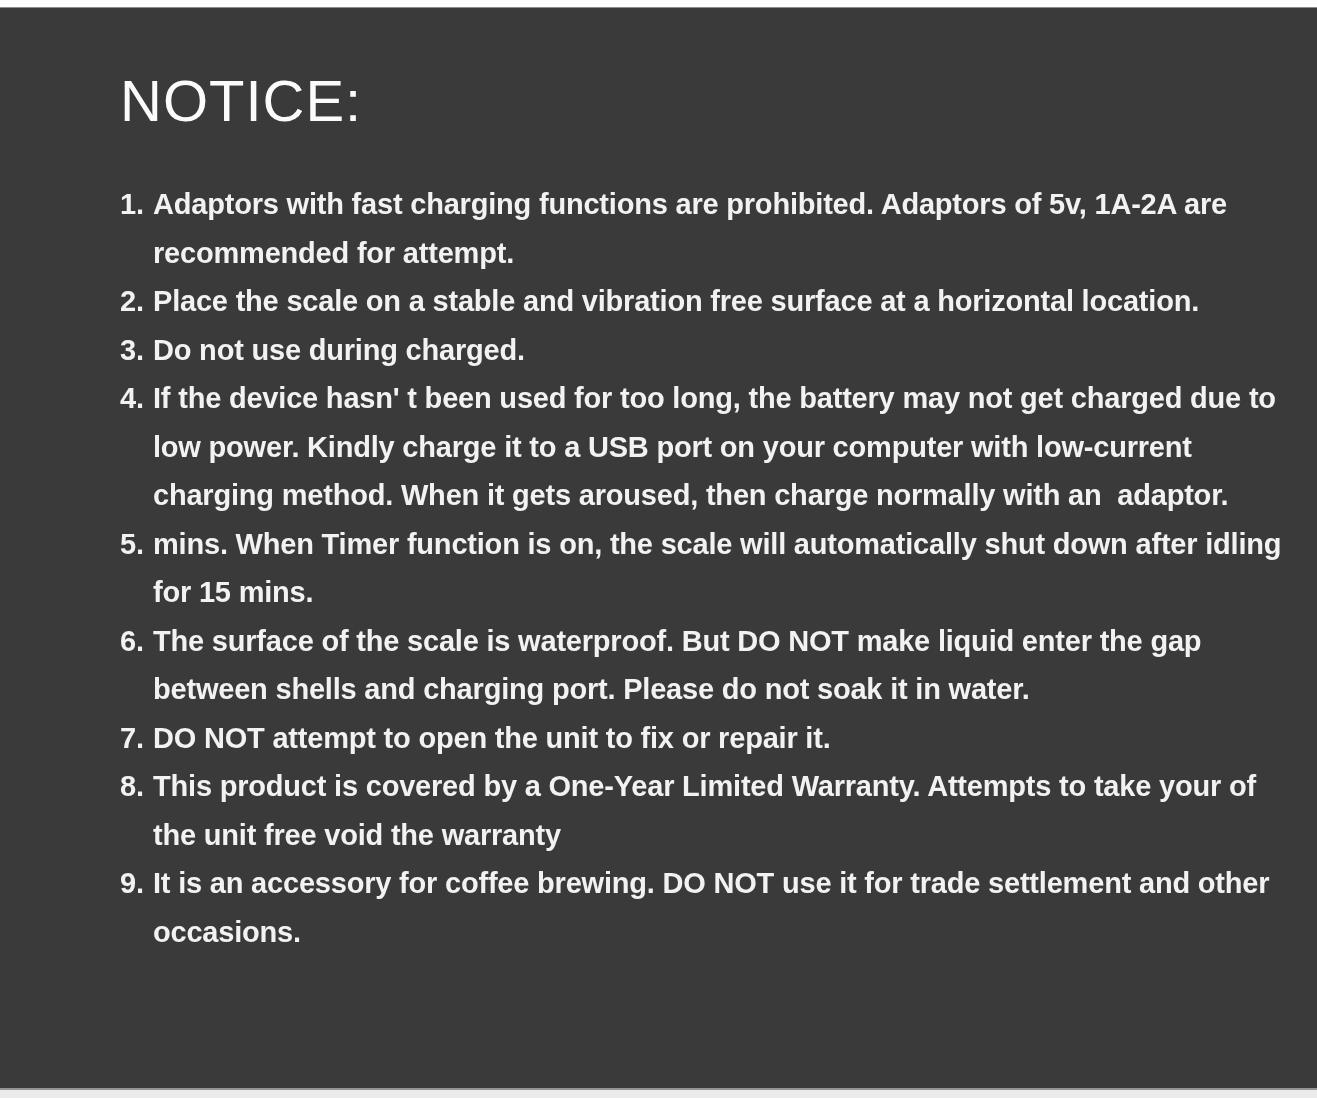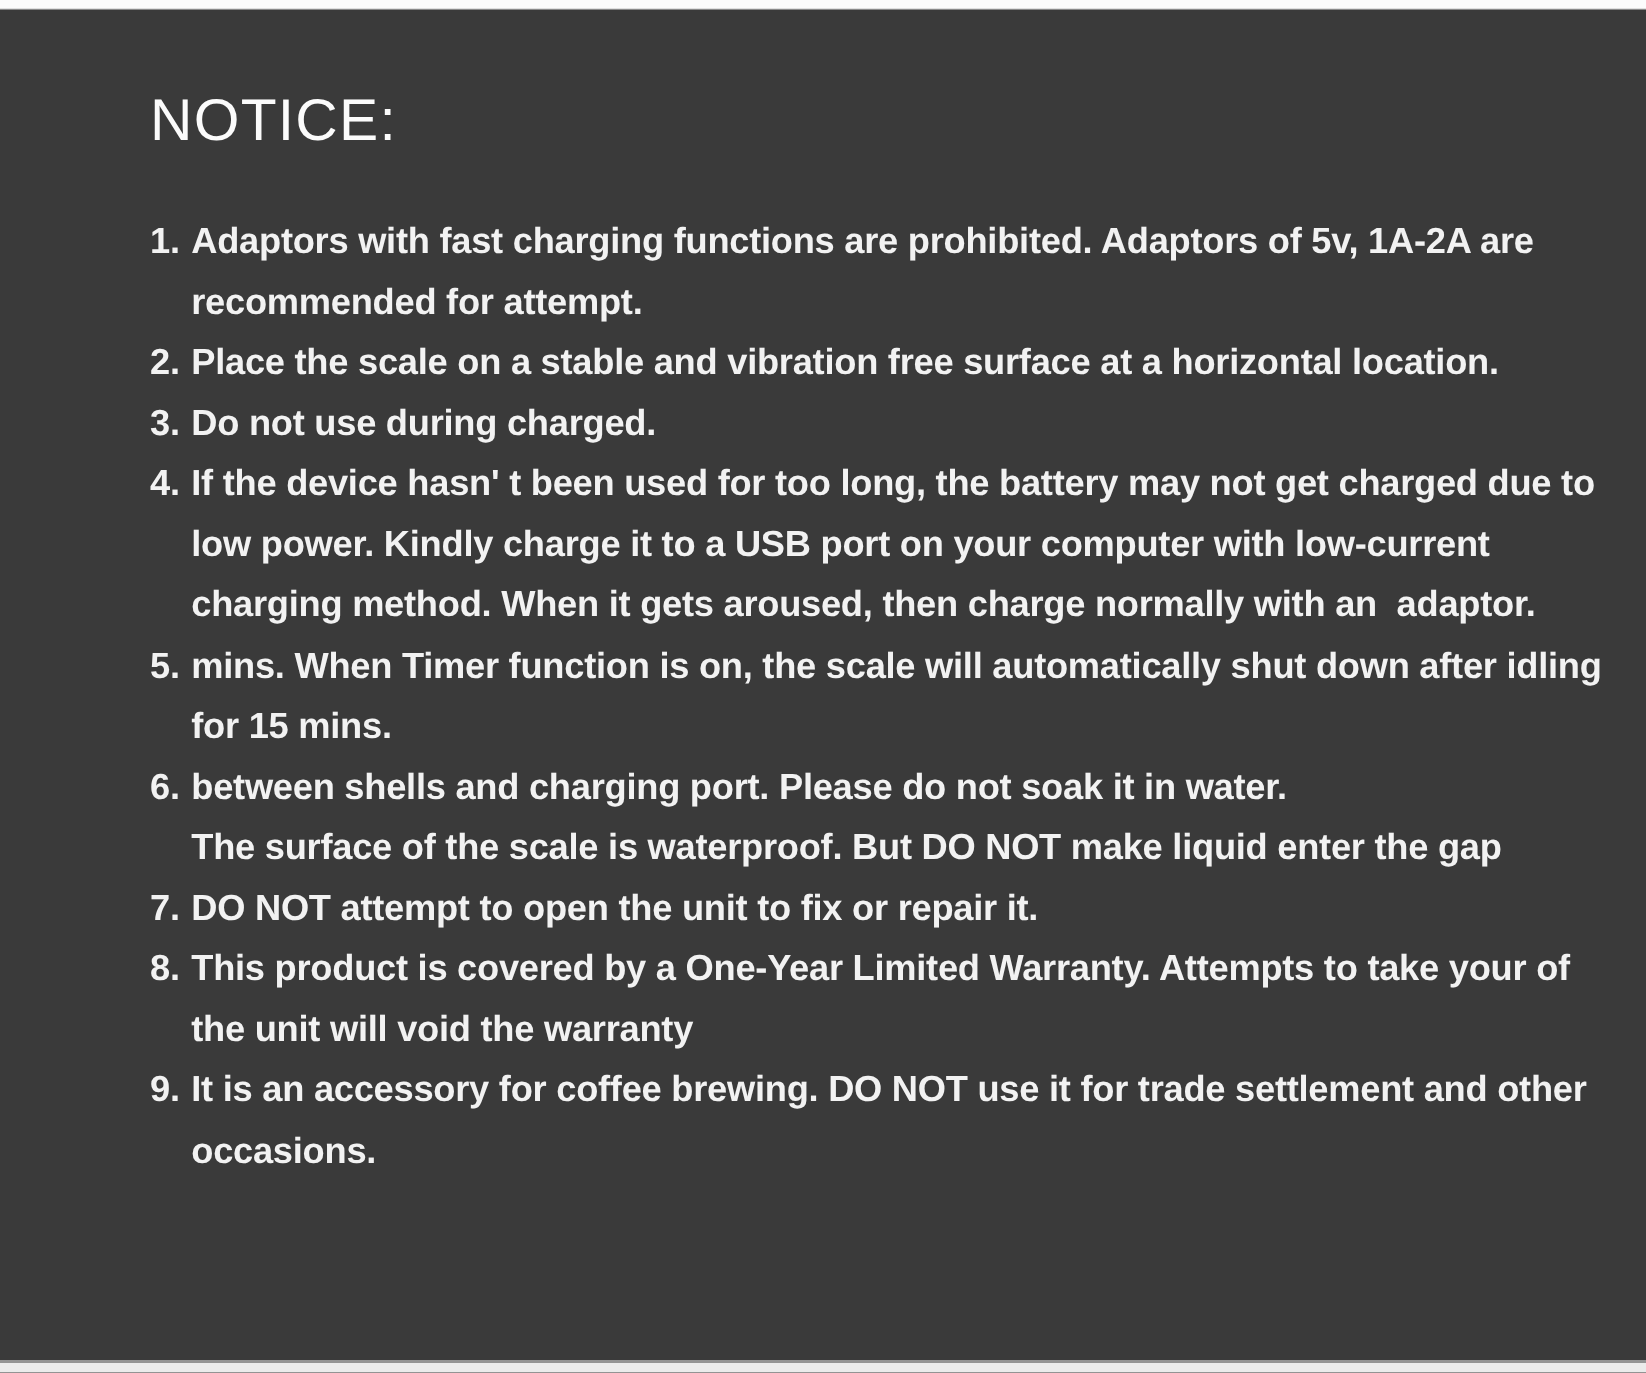--- a/index.html
+++ b/index.html
@@ -21,21 +21,21 @@
   }
   .panel {
     height: 1082px;
     background: #3a3a3a;
     box-sizing: border-box;
     padding: 64px 48px 0 120px;
     border-bottom: 2px solid #949494;
   }
   .title {
     margin: 0 0 50px 0;
-    font-size: 47px;
+    font-size: 58px;
     line-height: 1.0;
     font-weight: 400;
     letter-spacing: 1px;
     color: #fbfbfb;
   }
   .list {
     list-style: none;
     margin: 0;
     padding: 0;
     color: #f2f2f2;
@@ -102,37 +102,37 @@
         <span class="num">5.</span>
         <div class="lines">
           <div class="line">mins. When Timer function is on, the scale will automatically shut down after idling</div>
           <div class="line">for 15 mins.</div>
         </div>
       </li>
 
       <li class="item">
         <span class="num">6.</span>
         <div class="lines">
+          <div class="line">The surface of the scale is waterproof. But DO NOT make liquid enter the gap</div>
           <div class="line">between shells and charging port. Please do not soak it in water.</div>
-          <div class="line">The surface of the scale is waterproof. But DO NOT make liquid enter the gap</div>
         </div>
       </li>
 
       <li class="item">
         <span class="num">7.</span>
         <div class="lines">
           <div class="line">DO NOT attempt to open the unit to fix or repair it.</div>
         </div>
       </li>
 
       <li class="item">
         <span class="num">8.</span>
         <div class="lines">
           <div class="line">This product is covered by a One-Year Limited Warranty. Attempts to take your of</div>
-          <div class="line">the unit will void the warranty</div>
+          <div class="line">the unit free void the warranty</div>
         </div>
       </li>
 
       <li class="item">
         <span class="num">9.</span>
         <div class="lines">
           <div class="line">It is an accessory for coffee brewing. DO NOT use it for trade settlement and other</div>
           <div class="line">occasions.</div>
         </div>
       </li>

